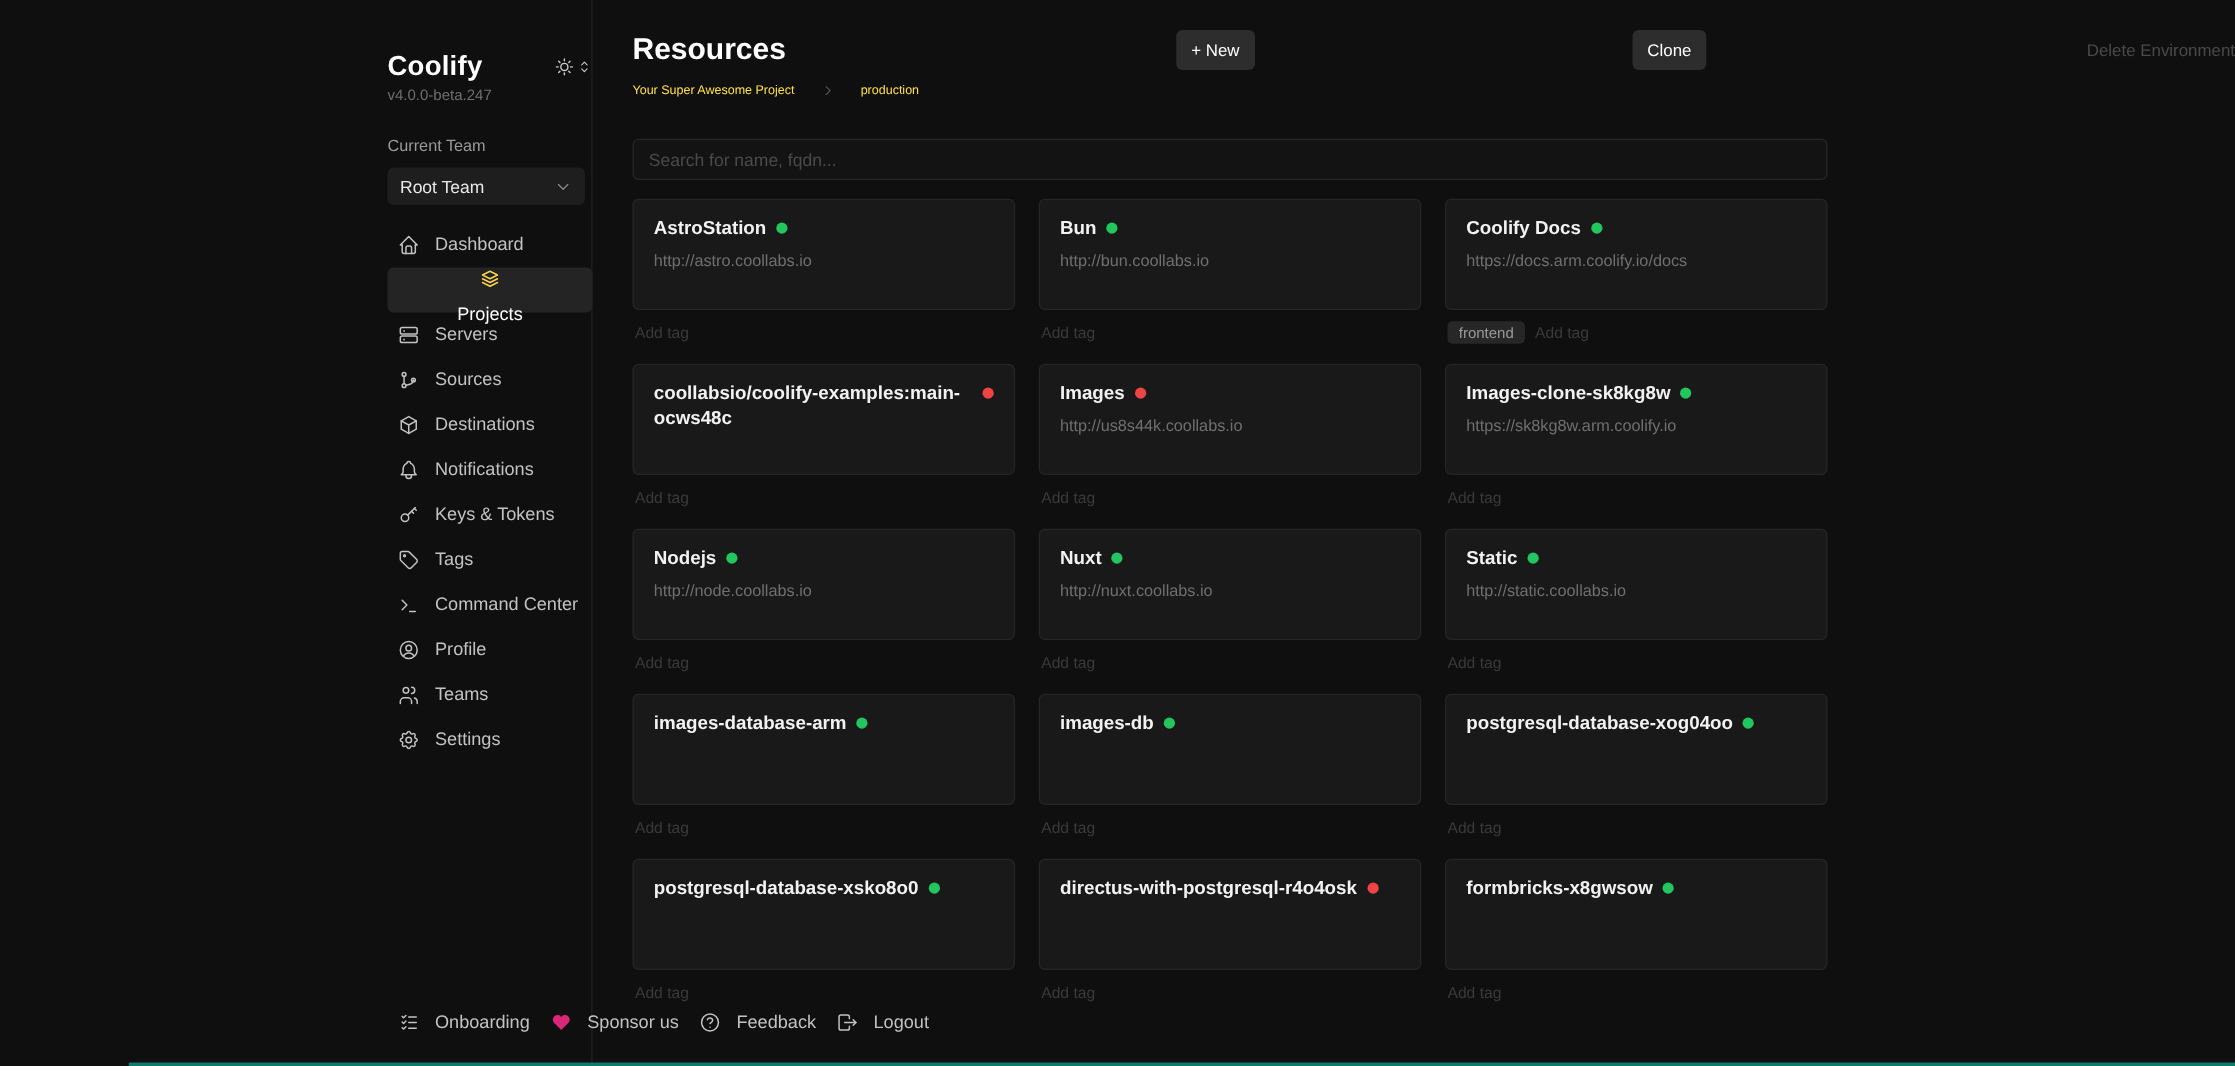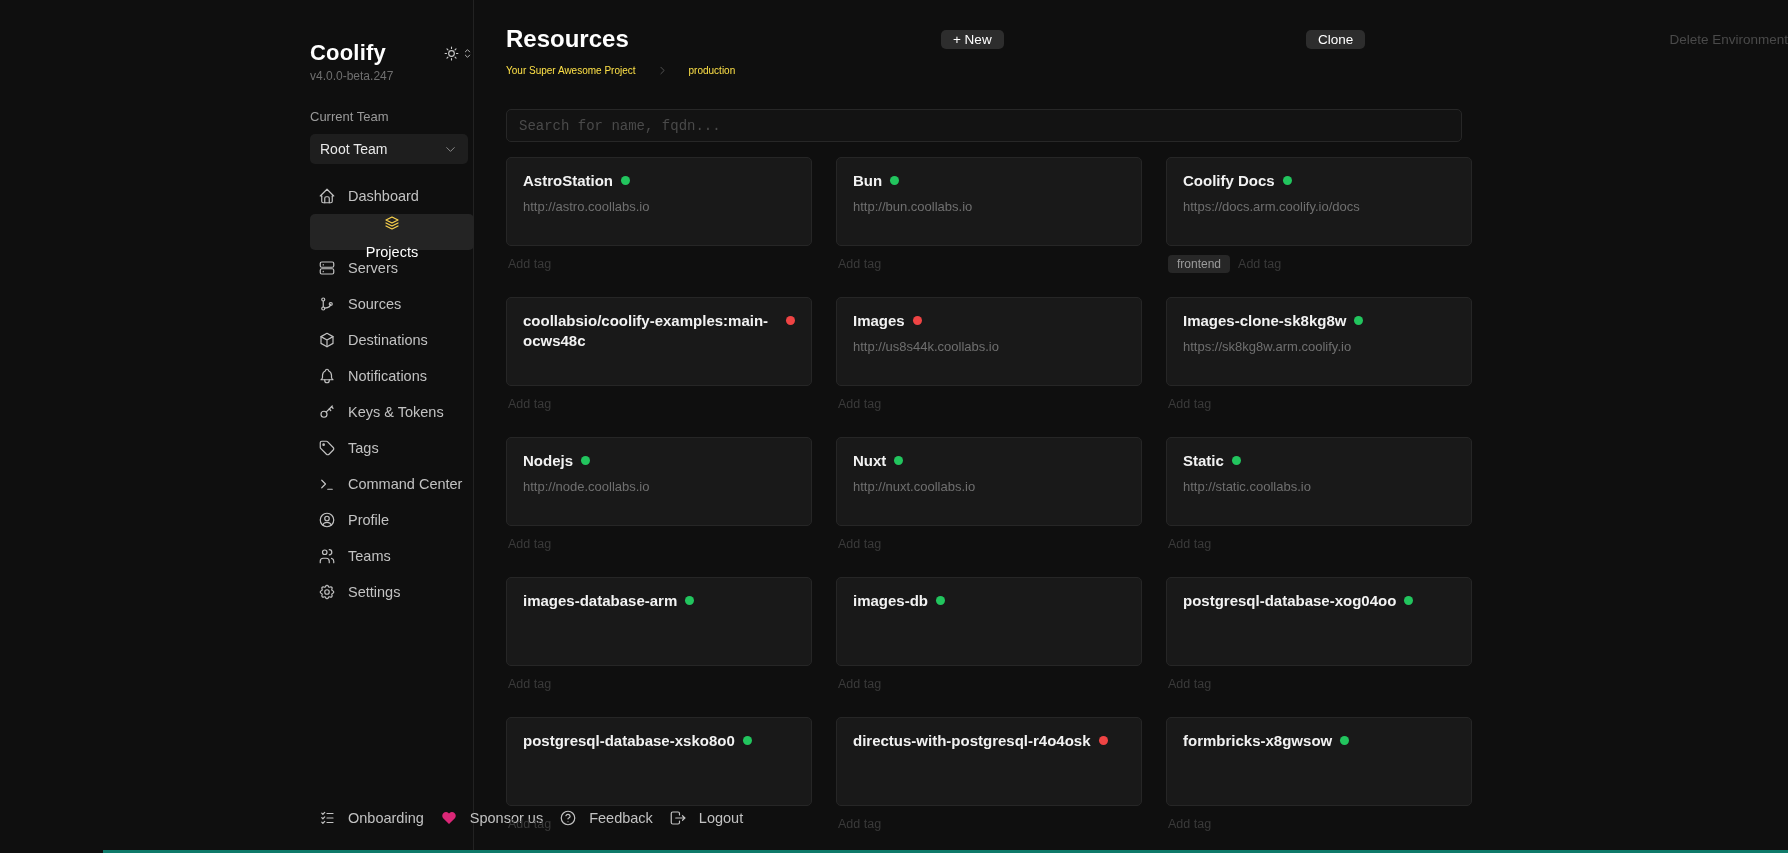--- a/index.html
+++ b/index.html
@@ -33,34 +33,34 @@
   }
   .nav-item.active { background:#242424; color:#fff;flex-direction:column; }
   .nav-icon { width:18px; height:18px; display:inline-flex; flex:0 0 18px; }
   .nav-icon svg { width:18px; height:18px; }
 
   
   .main { flex:1; padding:24px 0 0 32px; position:relative; }
   .header-row { display:flex; align-items:center; gap:10px;justify-content:space-between; }
   .page-title { font-size:24px; font-weight:700; margin:0 10px 0 0; line-height:30px; }
   .btn {
-    background:#2d2d2d; color:#fff; border:none; border-radius:5px; height:19px;
+    background:#2d2d2d; color:#fff; border:none; border-radius:5px; height:32px;
     padding:0 12px; font-size:13.5px; font-family:inherit; cursor:pointer;
   }
   .delete-env { color:#4a4a4a; font-size:13.5px; margin-left:2px; cursor:default; }
   .breadcrumb { margin-top:10px; display:flex; align-items:center; gap:20px; font-size:10px; color:#fde047; }
   .crumb { cursor:pointer; }
   .crumb-sep { display:inline-flex; color:#5a5a5a; }
   .search-input {
     margin-top:32px; width:956px; height:33px; background:#131313; border:1px solid #272727;
-    border-radius:5px; color:#ddd; padding:0 12px; font-size:14px; font-family:Liberation Mono, monospace; outline:none; display:block;
+    border-radius:5px; color:#ddd; padding:0 12px; font-size:14px; font-family:Liberation Sans, sans-serif; outline:none; display:block;
   }
   .search-input::placeholder { color:#4a4a4a; }
 
-  .grid { margin-top:15px; display:grid; grid-template-columns:repeat(3,306px); column-gap:19px; row-gap:16px; width:956px;gap:24px; }
+  .grid { margin-top:15px; display:grid; grid-template-columns:repeat(3,306px); column-gap:19px; row-gap:16px; width:956px; }
   .cell {}
   .card {
     background:#191919; border:1px solid #262626; border-radius:5px;
     height:89px; padding:13px 16px; cursor:pointer; overflow:hidden;
   }
   .card-head { display:flex; align-items:flex-start; gap:8px; }
   .card-name { font-size:15px; font-weight:700; color:#f2f2f2; line-height:1.3; word-break:break-word; }
   .dot { width:9px; height:9px; border-radius:50%; flex:0 0 9px; margin-top:5px; }
   .card-url { margin-top:8px; font-size:13px; color:#6f6f6f; white-space:nowrap; overflow:hidden; }
   .tag-row { margin-top:8px; height:19px; display:flex; align-items:center; gap:8px; padding-left:2px; }

